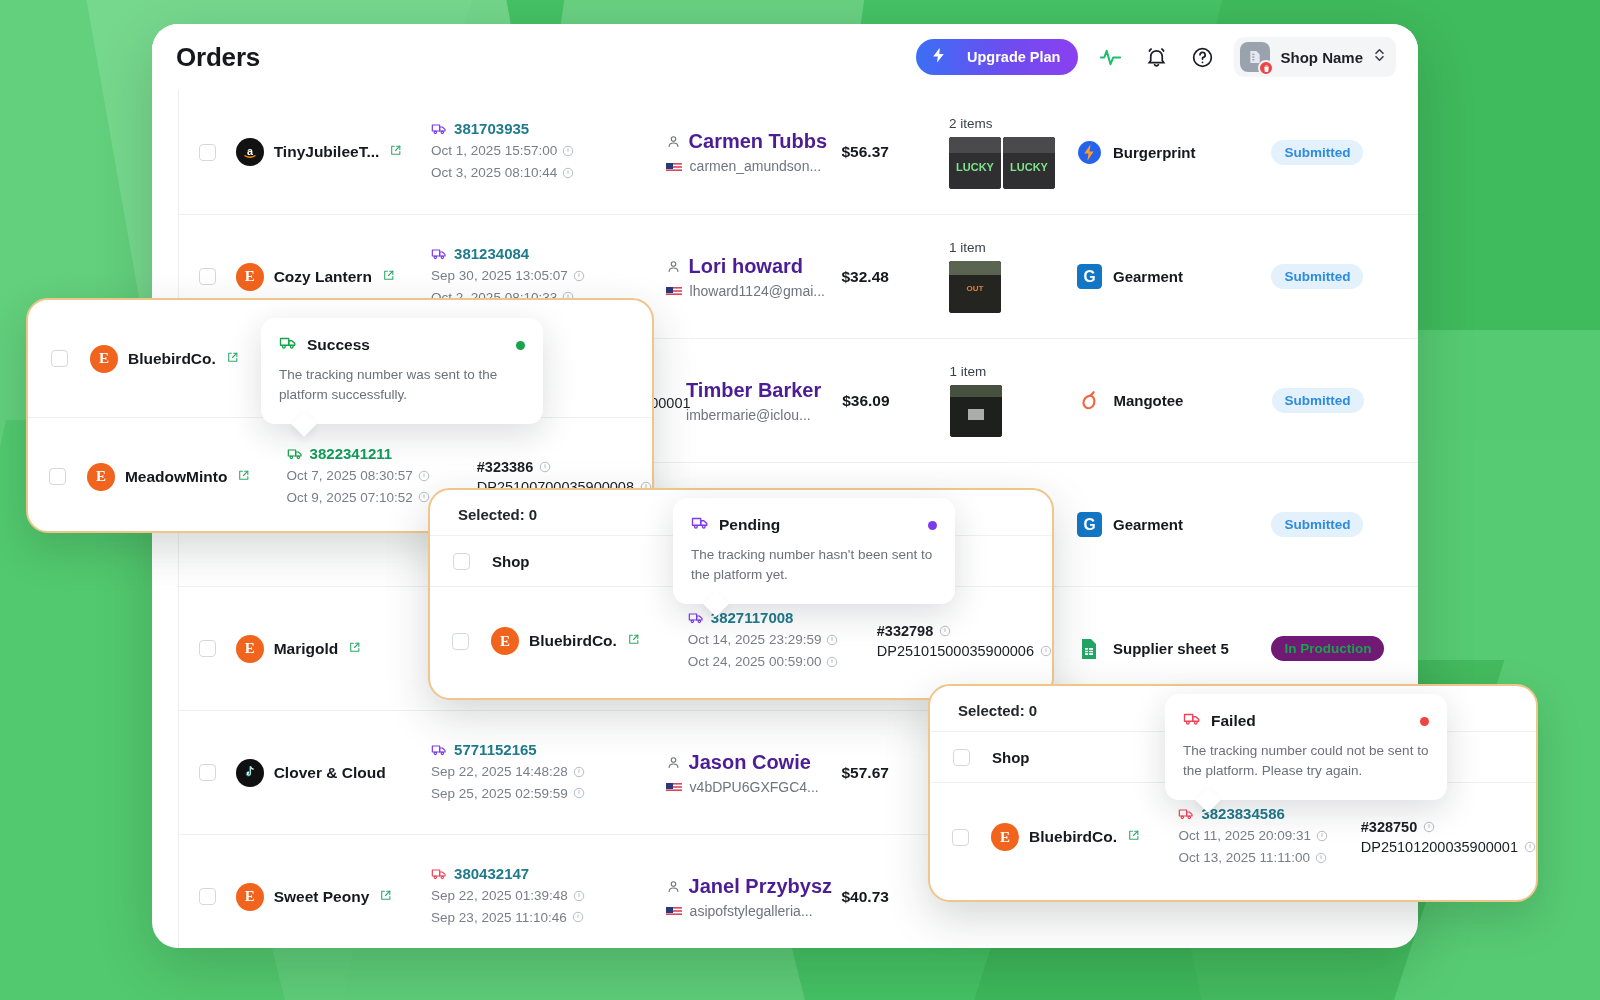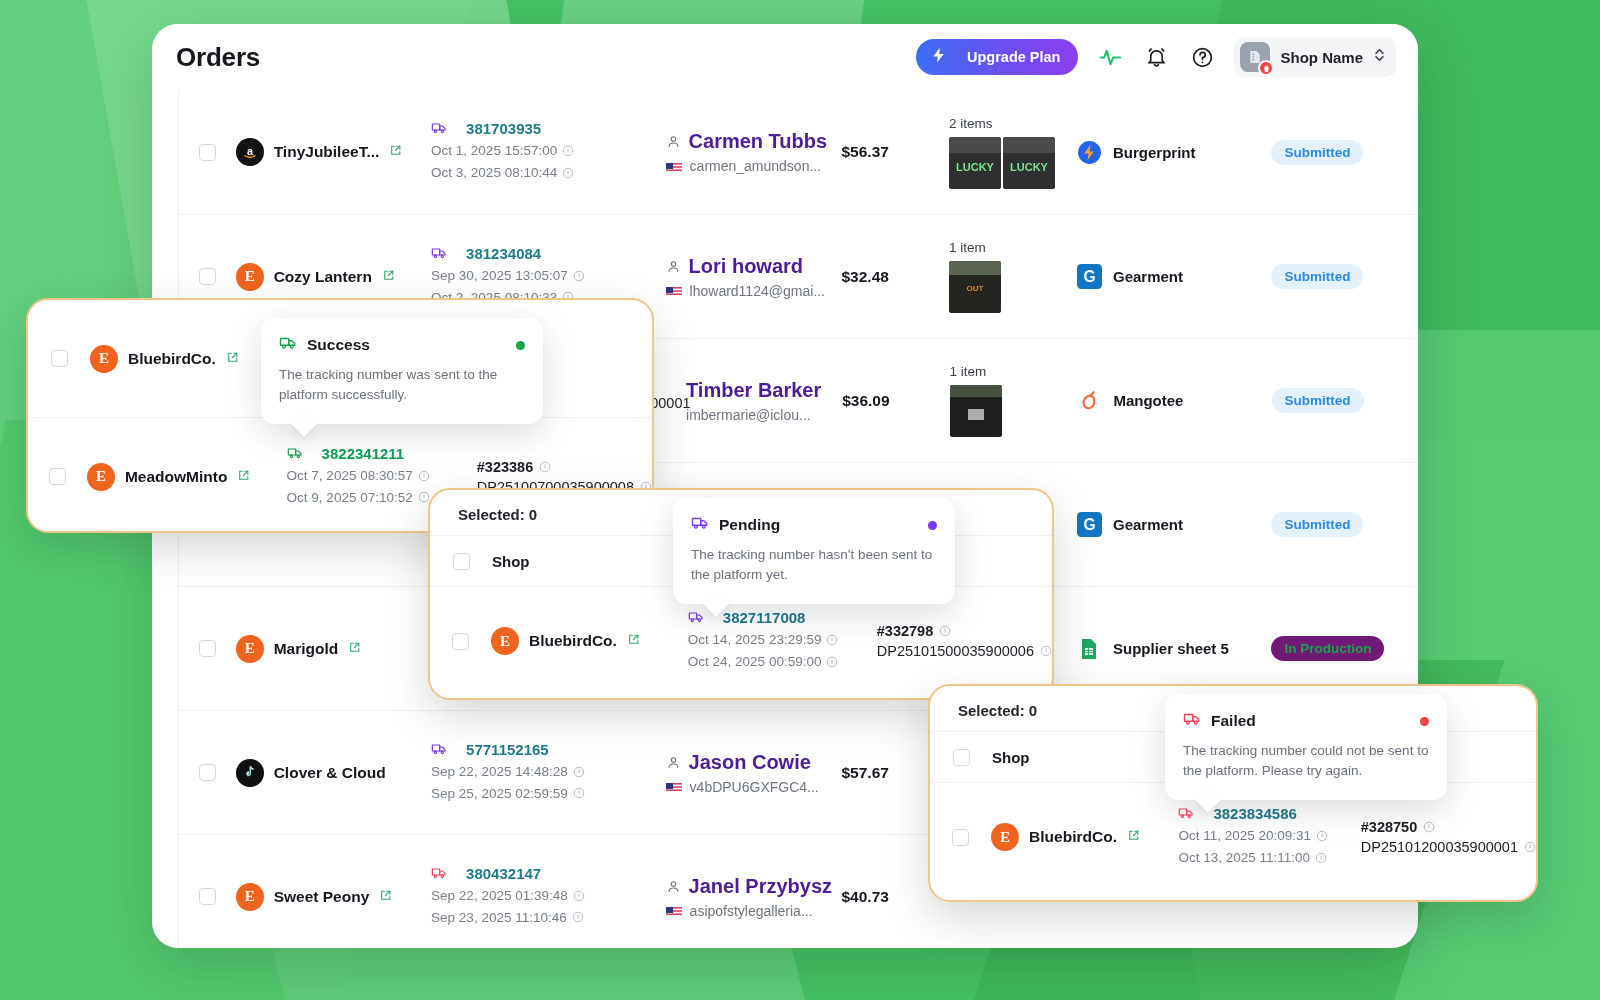--- a/index.html
+++ b/index.html
@@ -97,21 +97,21 @@
 
   .shop-logo { width:28px; height:28px; border-radius:50%; flex:none;
                display:flex; align-items:center; justify-content:center;
                font-size:15px; font-weight:700; color:#fff; }
   .logo-etsy { background:#f1641e; font-family:"Liberation Serif", serif; }
   .logo-amazon { background:#121212; }
   .logo-tiktok { background:#101010; }
   .shop-label { font-size:15.5px; color:#15181e; font-weight:600; white-space:nowrap; }
   .ext-link { flex:none; }
 
-  .track-num { display:flex; align-items:flex-start; gap:19px; font-size:15px; font-weight:600;
+  .track-num { display:flex; align-items:flex-end; gap:7px; font-size:15px; font-weight:600;
                color:#1f7a8c; margin-bottom:3px; }
   .track-num.green { color:#0f9d58; }
   .date-line { font-size:13.5px; color:#787f8a; display:flex; align-items:center; gap:5px; line-height:1.62; white-space:nowrap;}
   .ord-id { font-size:14.5px; color:#1b1e24; font-weight:600; display:flex; align-items:center; gap:6px; }
   .ord-ref { font-size:14.5px; color:#1b1e24; display:flex; align-items:center; gap:6px; margin-top:4px;}
 
   .cust-name { font-size:20px; color:#4c1d95; font-weight:600; display:flex; align-items:center; gap:8px; }
   .cust-mail { font-size:14px; color:#6e757f; display:flex; align-items:center; gap:8px; margin-top:5px; }
   .flag { width:16px; height:11px; flex:none; border-radius:1px; overflow:hidden; }
   .price { font-size:15.5px; font-weight:700; color:#15181e; }

